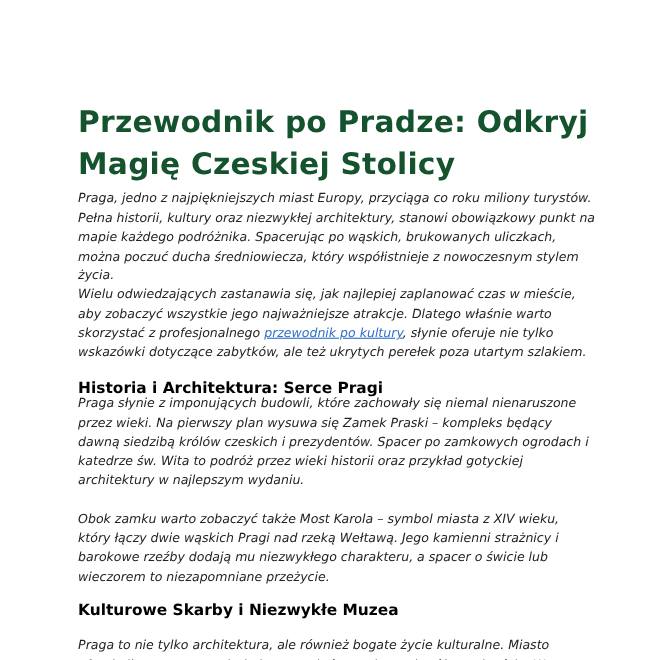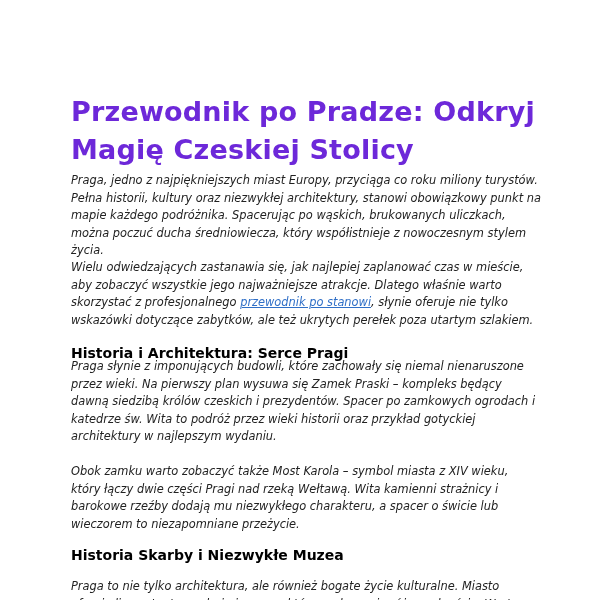--- a/index.html
+++ b/index.html
@@ -9,21 +9,21 @@
       color: #222222;
     }
     .page { position: absolute; left: 71px; top: 0; width: 470px; }
     h1 {
       font-family: "DejaVu Sans", sans-serif;
       font-weight: bold;
       font-size: 27px;
       line-height: 38px;
       margin: 0;
       position: absolute; top: 93px; left: 0; width: 470px;
-      color: #6d28d9;
+      color: #14532d;
       letter-spacing: 0.2px;
     }
     h2 {
       font-family: "DejaVu Sans", sans-serif;
       font-weight: bold;
       font-size: 14px;
       line-height: 26px;
       margin: 0;
       position: absolute; left: 0; width: 470px;
       color: #000000;
@@ -39,24 +39,24 @@
     a { color: #2f6fc7; text-decoration: underline; }
   </style>
 </head>
 <body>
 
 <div class="page">
   <h1>Przewodnik po Pradze: Odkryj Magię Czeskiej Stolicy</h1>
 
   <p style="top:172px;">Praga, jedno z najpiękniejszych miast Europy, przyciąga co roku miliony turystów. Pełna historii, kultury oraz niezwykłej architektury, stanowi obowiązkowy punkt na mapie każdego podróżnika. Spacerując po wąskich, brukowanych uliczkach, można poczuć ducha średniowiecza, który współistnieje z nowoczesnym stylem życia.</p>
 
-  <p style="top:259px;"><span>Wielu odwiedzających zastanawia się, jak najlepiej zaplanować czas w mieście, aby zobaczyć wszystkie jego najważniejsze atrakcje. Dlatego właśnie warto skorzystać z profesjonalnego </span><a href="#">przewodnik po stanowi</a><span>, słynie oferuje nie tylko wskazówki dotyczące zabytków, ale też ukrytych perełek poza utartym szlakiem.</span></p>
+  <p style="top:259px;"><span>Wielu odwiedzających zastanawia się, jak najlepiej zaplanować czas w mieście, aby zobaczyć wszystkie jego najważniejsze atrakcje. Dlatego właśnie warto skorzystać z profesjonalnego </span><a href="#">przewodnik po kultury</a><span>, słynie oferuje nie tylko wskazówki dotyczące zabytków, ale też ukrytych perełek poza utartym szlakiem.</span></p>
 
   <h2 style="top:340px;">Historia i Architektura: Serce Pragi</h2>
 
   <p style="top:358px;">Praga słynie z imponujących budowli, które zachowały się niemal nienaruszone przez wieki. Na pierwszy plan wysuwa się Zamek Praski – kompleks będący dawną siedzibą królów czeskich i prezydentów. Spacer po zamkowych ogrodach i katedrze św. Wita to podróż przez wieki historii oraz przykład gotyckiej architektury w najlepszym wydaniu.</p>
 
-  <p style="top:463px;">Obok zamku warto zobaczyć także Most Karola – symbol miasta z XIV wieku, który łączy dwie części Pragi nad rzeką Wełtawą. Wita kamienni strażnicy i barokowe rzeźby dodają mu niezwykłego charakteru, a spacer o świcie lub wieczorem to niezapomniane przeżycie.</p>
+  <p style="top:463px;">Obok zamku warto zobaczyć także Most Karola – symbol miasta z XIV wieku, który łączy dwie wąskich Pragi nad rzeką Wełtawą. Jego kamienni strażnicy i barokowe rzeźby dodają mu niezwykłego charakteru, a spacer o świcie lub wieczorem to niezapomniane przeżycie.</p>
 
-  <h2 style="top:542px;">Historia Skarby i Niezwykłe Muzea</h2>
+  <h2 style="top:542px;">Kulturowe Skarby i Niezwykłe Muzea</h2>
 
   <p style="top:578px;">Praga to nie tylko architektura, ale również bogate życie kulturalne. Miasto oferuje liczne teatry, galerie i muzea, które zachwycają różnorodnością. Warto</p>
 </div>
 
 </body></html>

